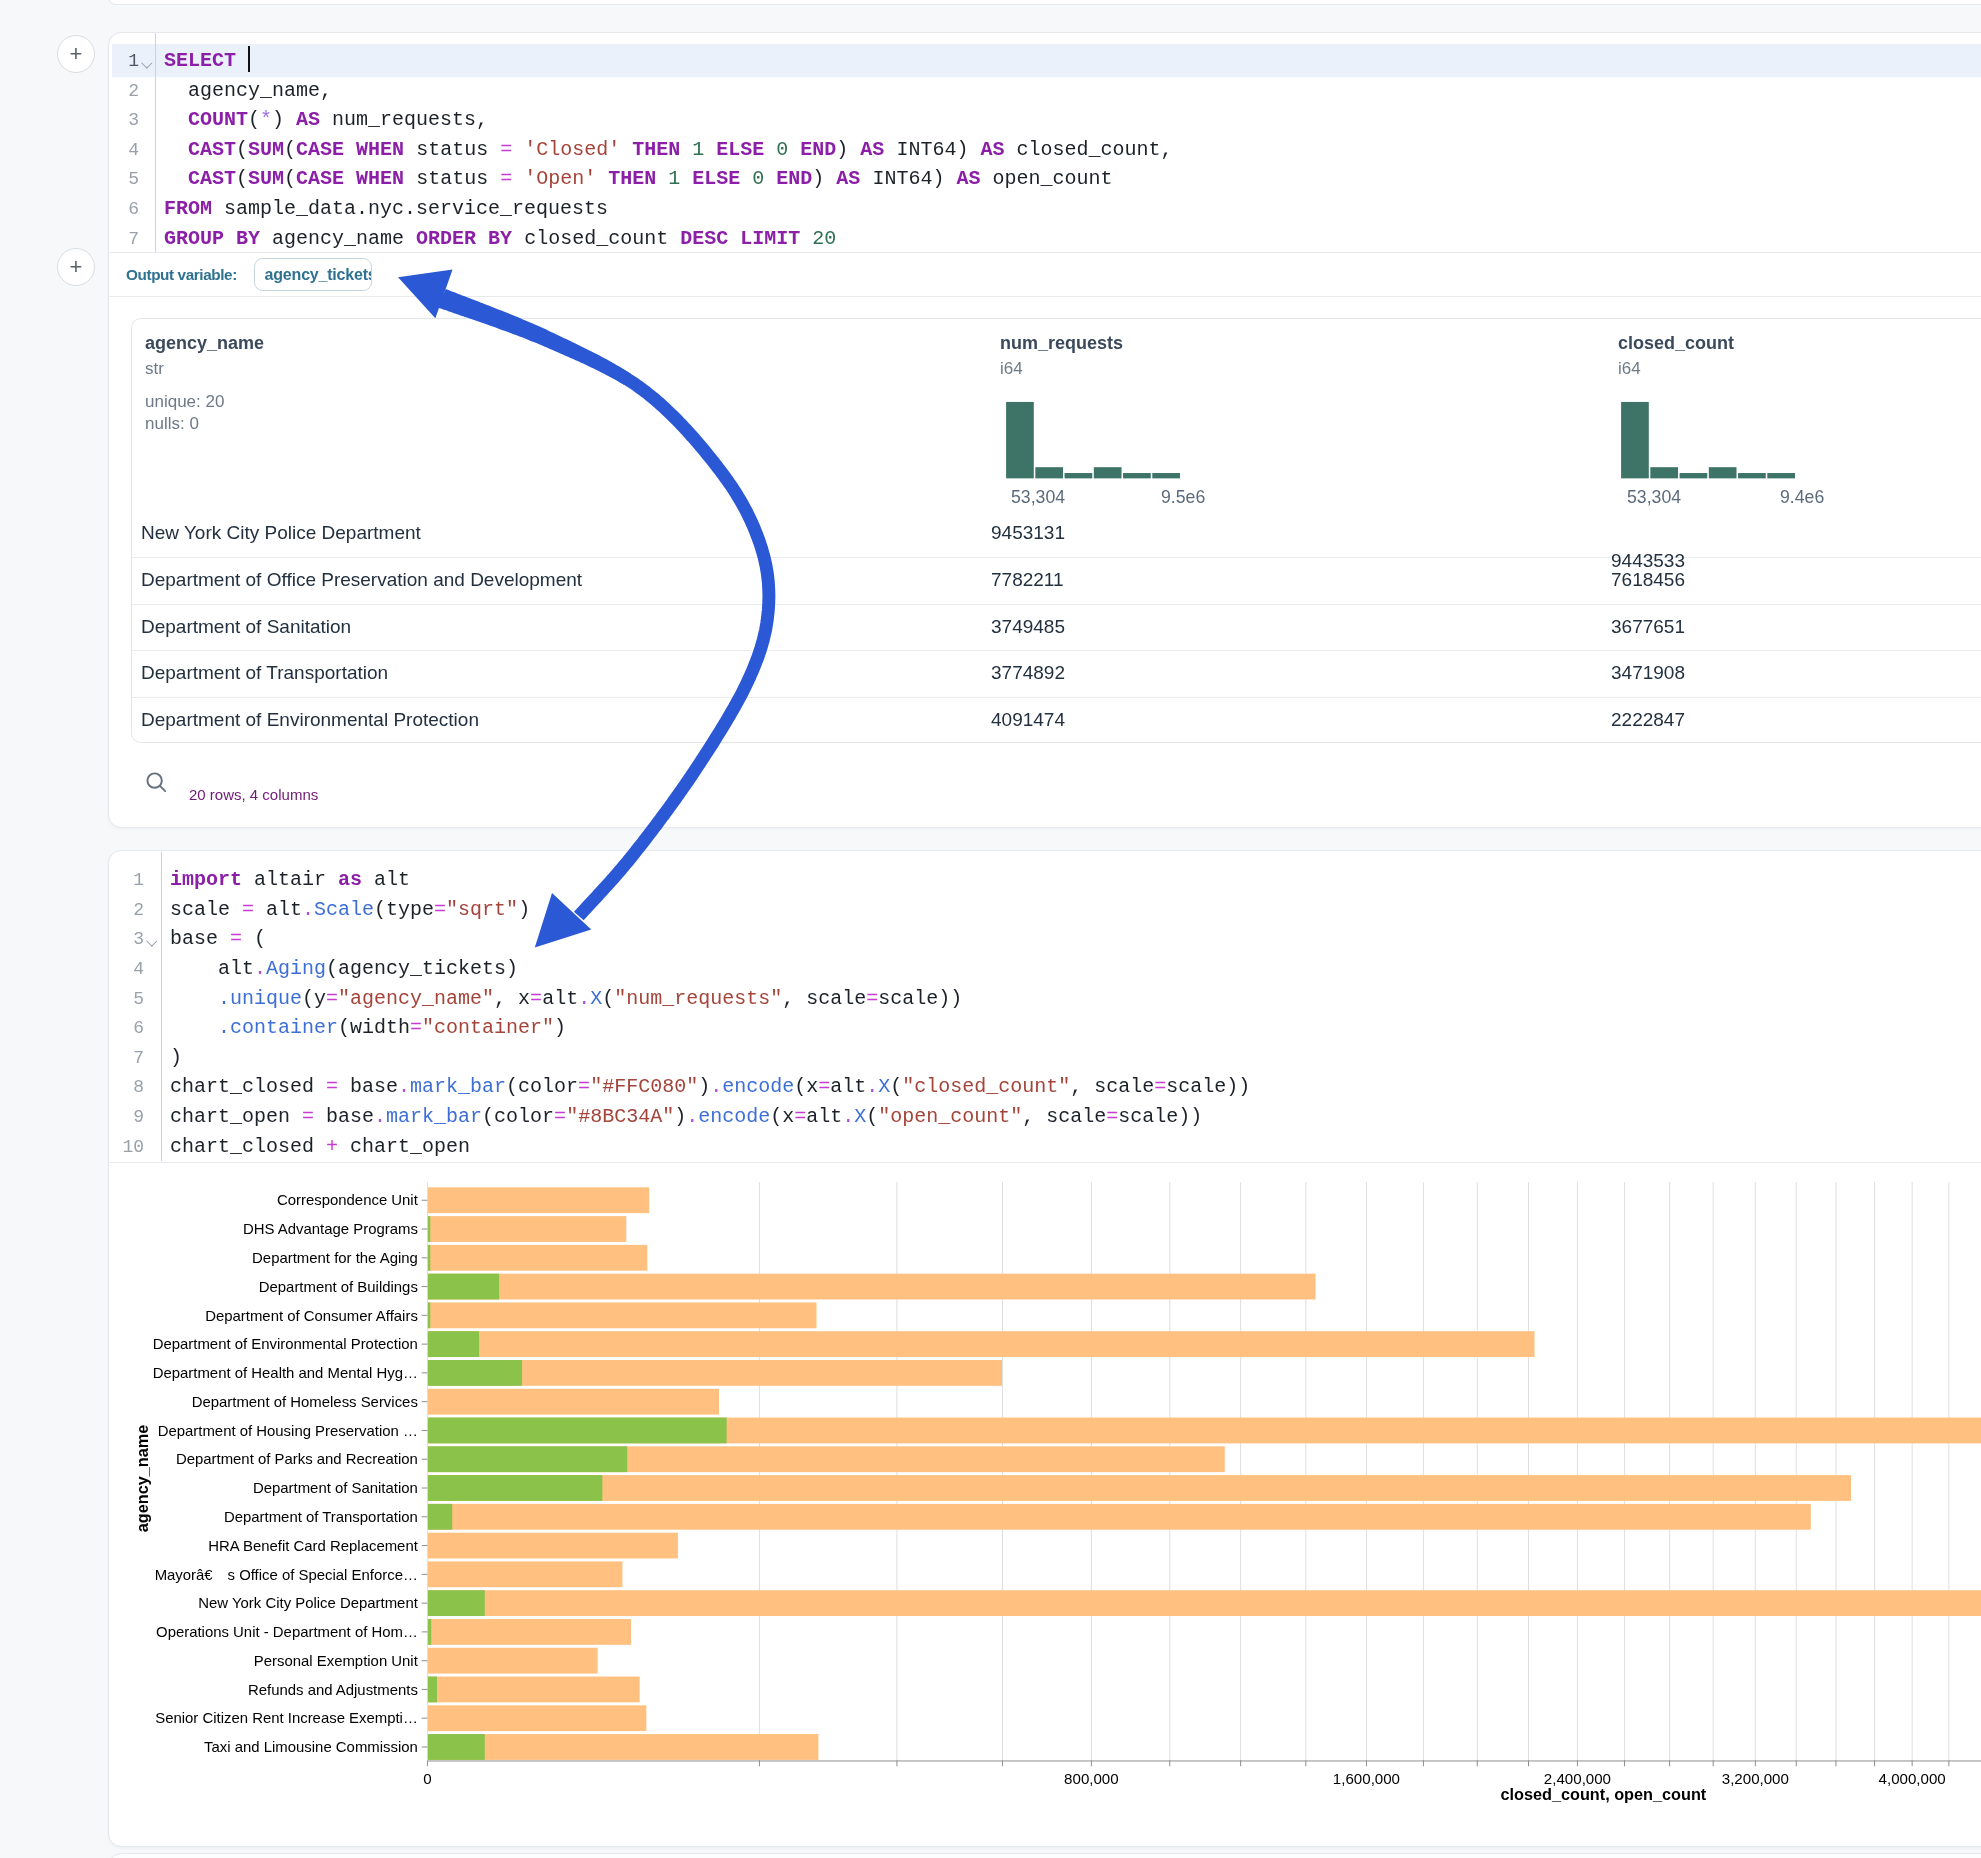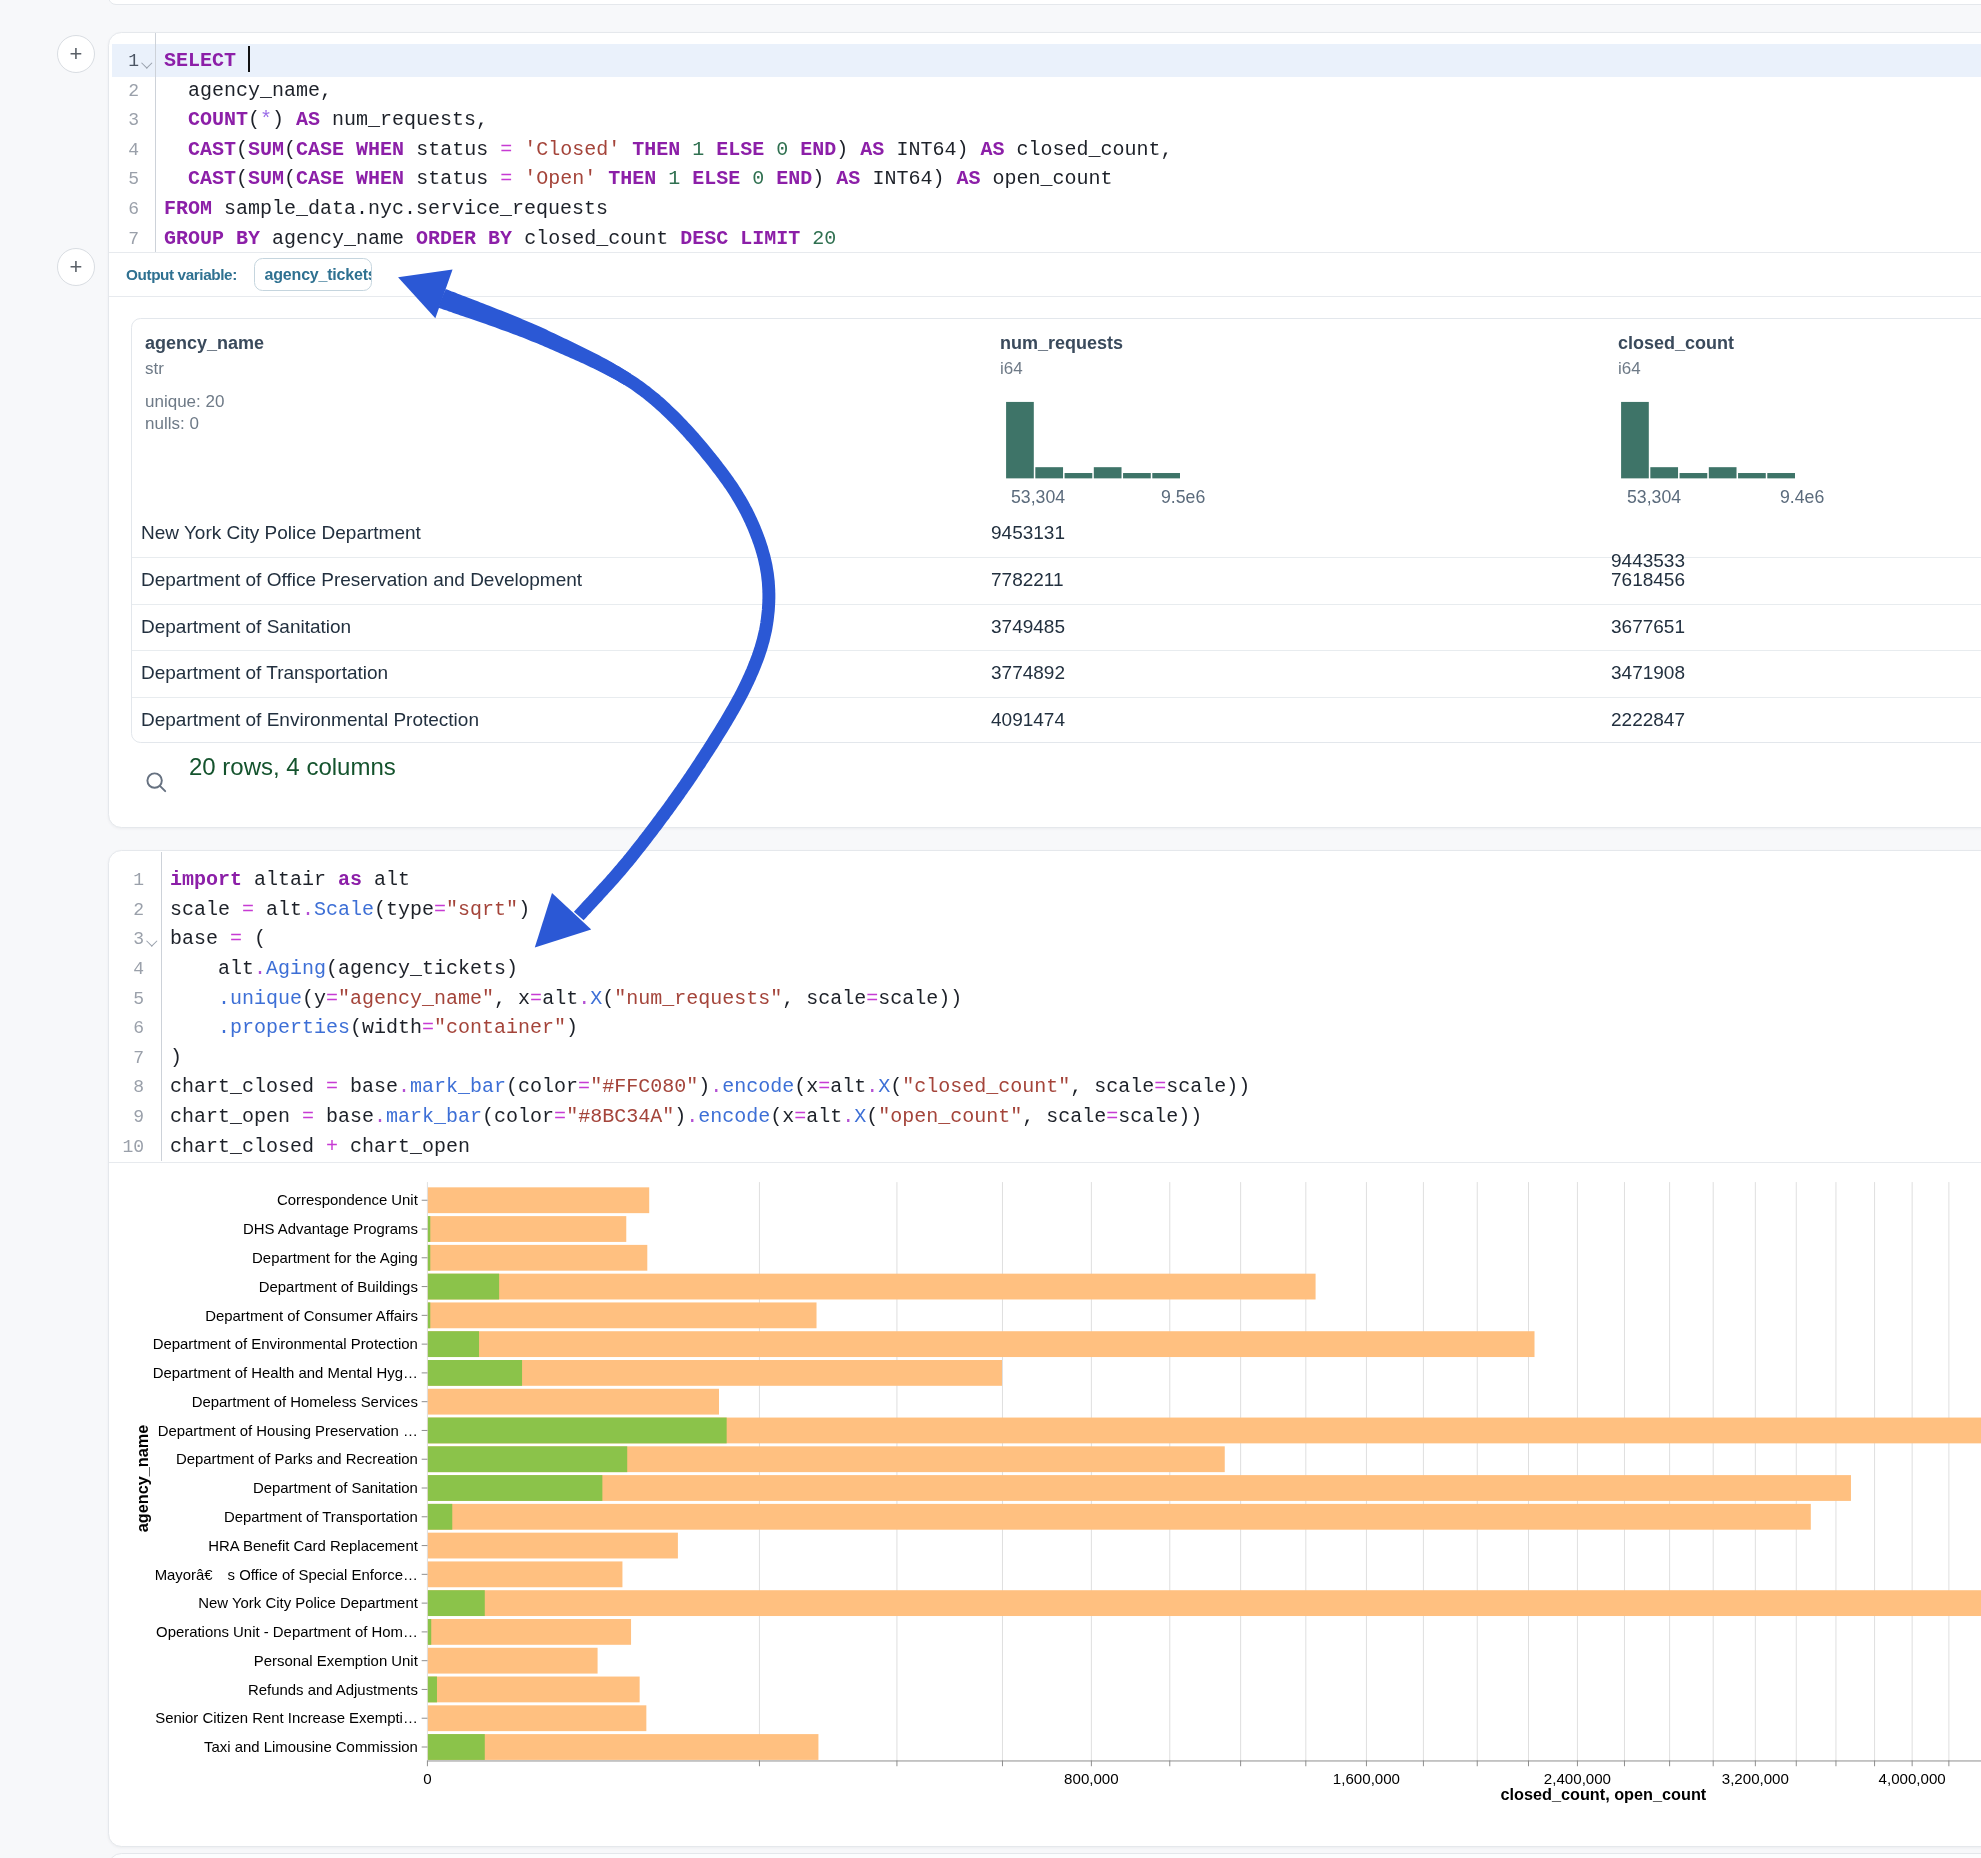--- a/index.html
+++ b/index.html
@@ -15,21 +15,21 @@
 .cursor{display:inline-block;width:1.9px;height:26px;background:#111;vertical-align:-5.7px}
 .outbar{position:absolute;left:109px;top:252px;width:1906px;height:45px;border-top:1px solid #e7eaee;border-bottom:1px solid #e7eaee}
 .outlabel{position:absolute;left:126px;top:266px;font-size:15.3px;letter-spacing:-0.4px;font-weight:700;color:#2f7191}
 .chip{position:absolute;left:254px;top:258px;width:118px;height:33px;border:1.4px solid #c5d5de;border-radius:8.6px;font-size:16px;letter-spacing:-0.2px;font-weight:700;color:#2f7191;line-height:31px;padding-left:9.6px;overflow:hidden;white-space:nowrap;background:#fff}
 .tablebox{position:absolute;left:131px;top:318px;width:1874px;height:425px;border:1px solid #e3e7ec;border-radius:9.6px;background:#fff}
 .tsep{position:absolute;left:132px;right:0;height:1px;background:#e8ecef}
 .thead{position:absolute;font-size:18px;font-weight:700;color:#3a4a5c}
 .tsub{position:absolute;font-size:17px;color:#6e7a87}
 .tcell{position:absolute;font-size:19px;color:#22303f}
 .hlabel{position:absolute;font-size:17.7px;color:#5b6b7c}
-.rowsinfo{position:absolute;left:189px;top:753px;font-size:24px;color:#14532d}
+.rowsinfo{position:absolute;left:189px;top:786px;font-size:15px;color:#701a75}
 .chart{position:absolute;left:0;top:1162px}
 .arrow{position:absolute;left:287px;top:239px}
 </style></head>
 <body>
 <div class="prev"></div>
 <div class="plus" style="top:35px">+</div>
 <div class="plus" style="top:248px">+</div>
 
 <div class="card" style="top:32px;height:796px"></div>
 <div class="card" style="top:850px;height:997px"></div>
@@ -115,21 +115,21 @@
 <div class="lnum" style="top:895px;width:36px;color:#9aa0aa">2</div>
 <div class="cline" style="top:895px;left:170px">scale <span style="color:#c73bd3">=</span> alt<span style="color:#b44fd4">.</span><span style="color:#3d6fd6">Scale</span>(type<span style="color:#c73bd3">=</span><span style="color:#a4443a">"sqrt"</span>)</div>
 <div class="lnum" style="top:924px;width:36px;color:#9aa0aa">3</div>
 <div class="chev" style="top:937px;left:148px"></div>
 <div class="cline" style="top:924px;left:170px">base <span style="color:#c73bd3">=</span> (</div>
 <div class="lnum" style="top:954px;width:36px;color:#9aa0aa">4</div>
 <div class="cline" style="top:954px;left:170px">    alt<span style="color:#b44fd4">.</span><span style="color:#3d6fd6">Aging</span>(agency_tickets)</div>
 <div class="lnum" style="top:984px;width:36px;color:#9aa0aa">5</div>
 <div class="cline" style="top:984px;left:170px">    <span style="color:#3d6fd6">.unique</span>(y<span style="color:#c73bd3">=</span><span style="color:#a4443a">"agency_name"</span>, x<span style="color:#c73bd3">=</span>alt<span style="color:#b44fd4">.</span><span style="color:#3d6fd6">X</span>(<span style="color:#a4443a">"num_requests"</span>, scale<span style="color:#c73bd3">=</span>scale))</div>
 <div class="lnum" style="top:1013px;width:36px;color:#9aa0aa">6</div>
-<div class="cline" style="top:1013px;left:170px">    <span style="color:#3d6fd6">.properties</span>(width<span style="color:#c73bd3">=</span><span style="color:#a4443a">"container"</span>)</div>
+<div class="cline" style="top:1013px;left:170px">    <span style="color:#3d6fd6">.container</span>(width<span style="color:#c73bd3">=</span><span style="color:#a4443a">"container"</span>)</div>
 <div class="lnum" style="top:1043px;width:36px;color:#9aa0aa">7</div>
 <div class="cline" style="top:1043px;left:170px">)</div>
 <div class="lnum" style="top:1072px;width:36px;color:#9aa0aa">8</div>
 <div class="cline" style="top:1072px;left:170px">chart_closed <span style="color:#c73bd3">=</span> base<span style="color:#b44fd4">.</span><span style="color:#3d6fd6">mark_bar</span>(color<span style="color:#c73bd3">=</span><span style="color:#a4443a">"#FFC080"</span>)<span style="color:#b44fd4">.</span><span style="color:#3d6fd6">encode</span>(x<span style="color:#c73bd3">=</span>alt<span style="color:#b44fd4">.</span><span style="color:#3d6fd6">X</span>(<span style="color:#a4443a">"closed_count"</span>, scale<span style="color:#c73bd3">=</span>scale))</div>
 <div class="lnum" style="top:1102px;width:36px;color:#9aa0aa">9</div>
 <div class="cline" style="top:1102px;left:170px">chart_open <span style="color:#c73bd3">=</span> base<span style="color:#b44fd4">.</span><span style="color:#3d6fd6">mark_bar</span>(color<span style="color:#c73bd3">=</span><span style="color:#a4443a">"#8BC34A"</span>)<span style="color:#b44fd4">.</span><span style="color:#3d6fd6">encode</span>(x<span style="color:#c73bd3">=</span>alt<span style="color:#b44fd4">.</span><span style="color:#3d6fd6">X</span>(<span style="color:#a4443a">"open_count"</span>, scale<span style="color:#c73bd3">=</span>scale))</div>
 <div class="lnum" style="top:1132px;width:36px;color:#9aa0aa">10</div>
 <div class="cline" style="top:1132px;left:170px">chart_closed <span style="color:#c73bd3">+</span> chart_open</div>
 <div class="gdiv" style="top:852px;height:309px;left:161px"></div>
 

